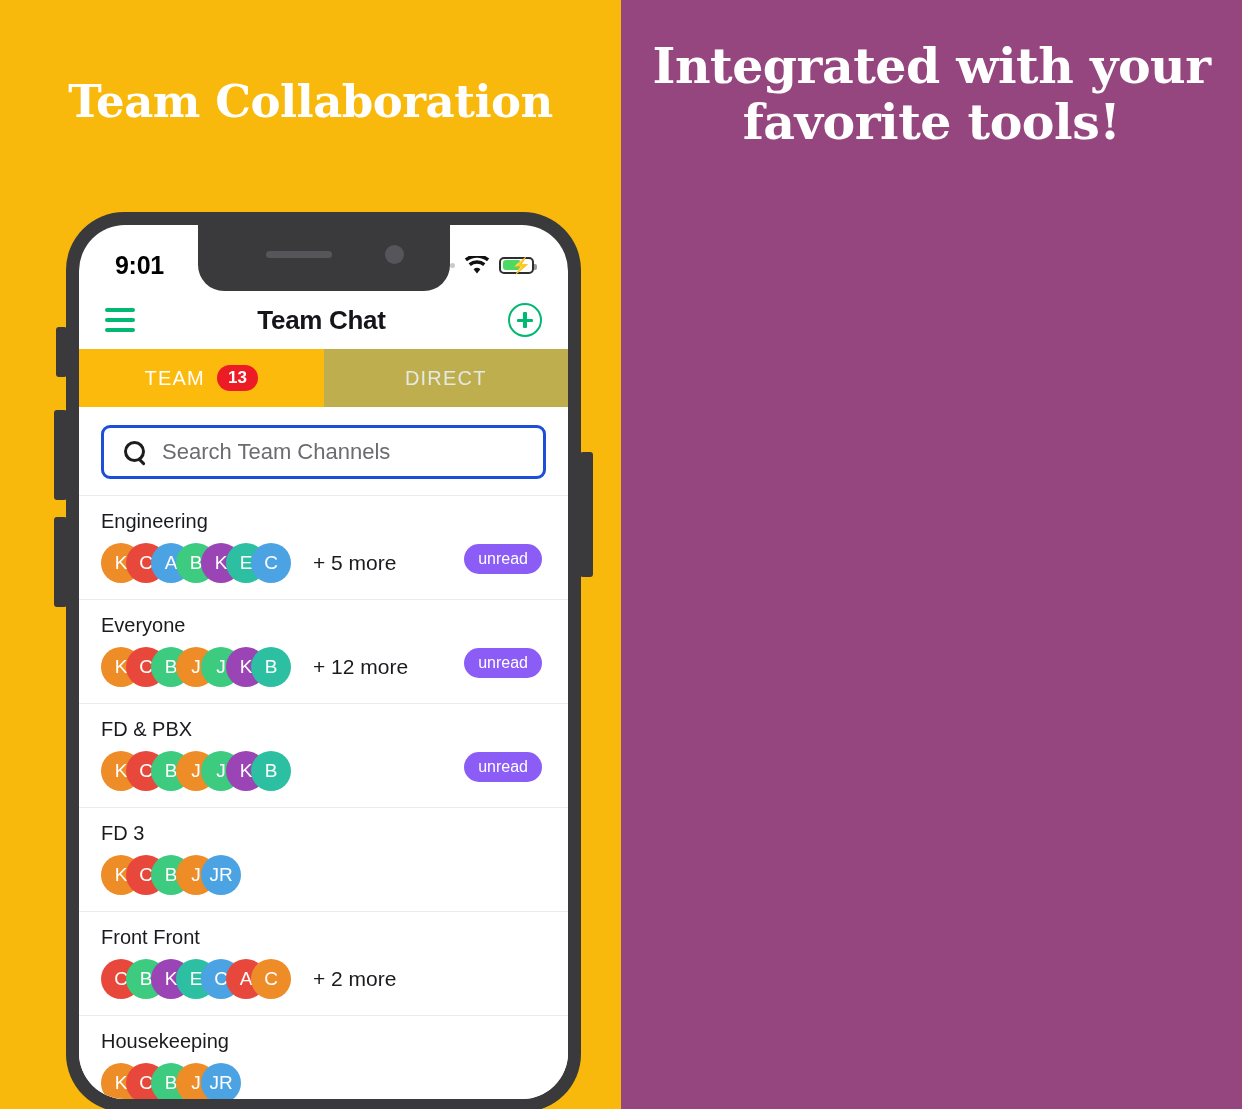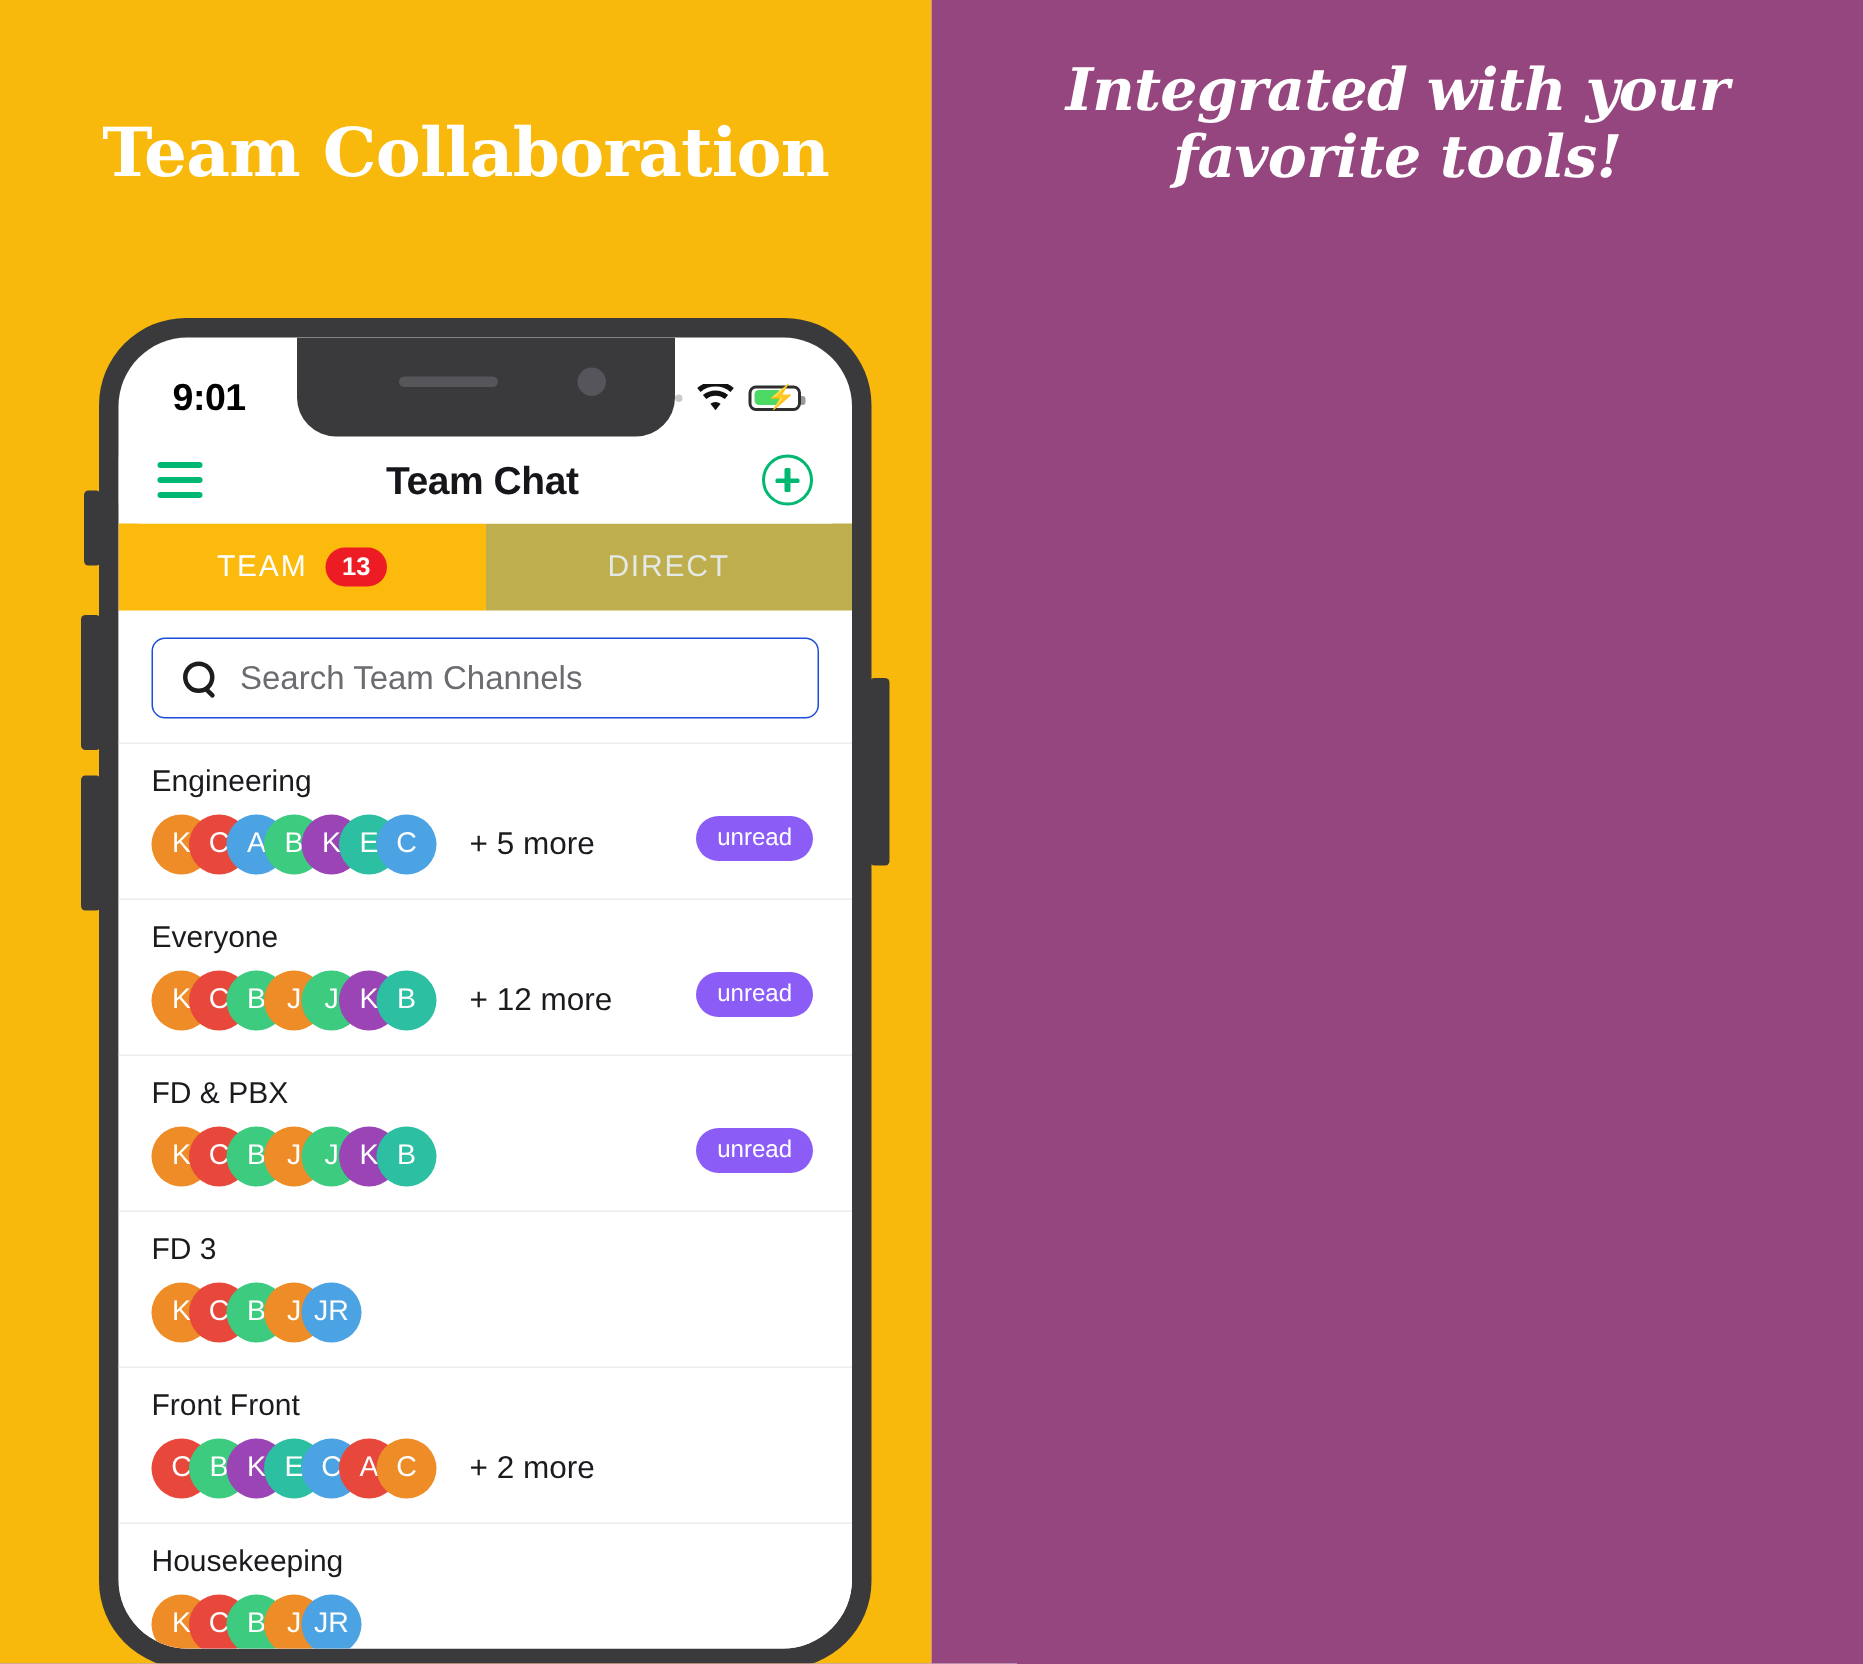--- a/index.html
+++ b/index.html
@@ -18,21 +18,21 @@
   .headline {
     position: absolute; left: 0; right: 0;
     color: #fff;
     font-family: "DejaVu Serif", "Liberation Serif", serif;
     font-weight: bold;
     text-align: center;
     letter-spacing: -0.5px;
     line-height: 1.15;
   }
   .headline-left  { top: 76px; font-size: 45px; }
-  .headline-right { top: 38px; font-size: 39px; padding: 0 24px; font-style: italic; }
+  .headline-right { top: 38px; font-size: 49px; padding: 0 24px; }
 
   
   .phone {
     position: absolute;
     width: 515px; height: 900px;
     background: #3A3A3C;
     border-radius: 58px;
     padding: 13px;
   }
   .phone-left  { left: 66px;  top: 212px; }
@@ -90,21 +90,21 @@
     position: absolute; left: 10px; top: 0px; font-size: 16px; line-height: 13px; color: #111;
   }
   .battery:after {
     content: ""; position: absolute; right: -5px; top: 5px;
     width: 3px; height: 6px; background: #9a9a9e; border-radius: 0 2px 2px 0;
   }
 
   
   .navbar {
     height: 58px; display: flex; align-items: center; justify-content: space-between;
-    padding: 0 26px; background: #fff; position: relative; z-index: 10; border-radius: 15px;
+    padding: 0 26px; background: #fff; position: relative; z-index: 10;
   }
   .hamburger { display: flex; flex-direction: column; gap: 6px; cursor: pointer; }
   .hamburger span { display: block; width: 30px; height: 4px; background: #00B871; border-radius: 2px; }
   .nav-title { font-size: 26px; font-weight: bold; color: #15151a; letter-spacing: -0.3px; }
   .plus-btn {
     width: 34px; height: 34px; border: 2.5px solid #00B871; border-radius: 50%;
     position: relative; cursor: pointer;
   }
   .plus-btn:before, .plus-btn:after {
     content: ""; position: absolute; background: #00B871; border-radius: 1px;
@@ -122,21 +122,21 @@
   .tab-inactive { background: #BFAE4D; color: #E4E9E6; }
   .tab-badge {
     background: #ED1C24; color: #fff; font-size: 17px; font-weight: bold;
     border-radius: 14px; padding: 3px 11px; letter-spacing: 0;
   }
 
   
   .searchwrap { padding: 18px 22px 16px 22px; background: #fff; }
   .searchbox {
     display: flex; align-items: center; gap: 16px;
-    height: 54px; border: 1px solid #1d4ed8; border-radius: 9px;
+    height: 54px; border: 3px solid #1d4ed8; border-radius: 9px;
     padding: 0 20px; background: #fff;
   }
   .search-icon { width: 22px; height: 22px; position: relative; flex: none; }
   .search-icon:before {
     content:""; position: absolute; left:0; top:0; width: 15px; height: 15px;
     border: 3px solid #1d1d1f; border-radius: 50%;
   }
   .search-icon:after {
     content:""; position: absolute; right: 0px; bottom: 0px; width: 9px; height: 3px;
     background: #1d1d1f; transform: rotate(45deg); border-radius: 2px;

